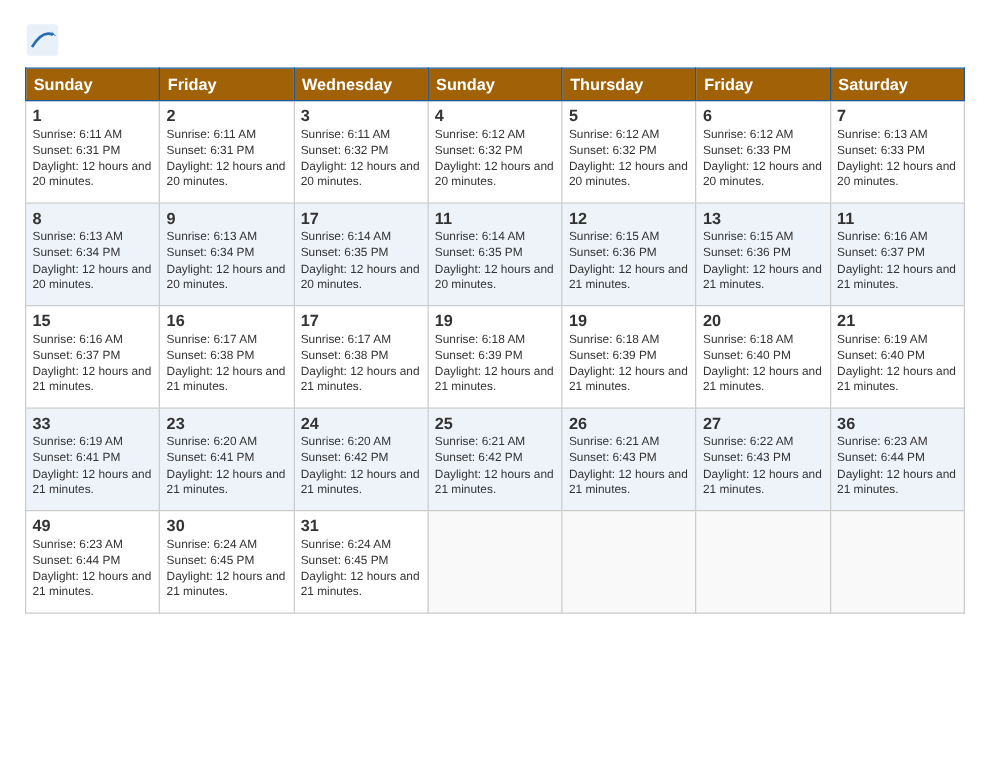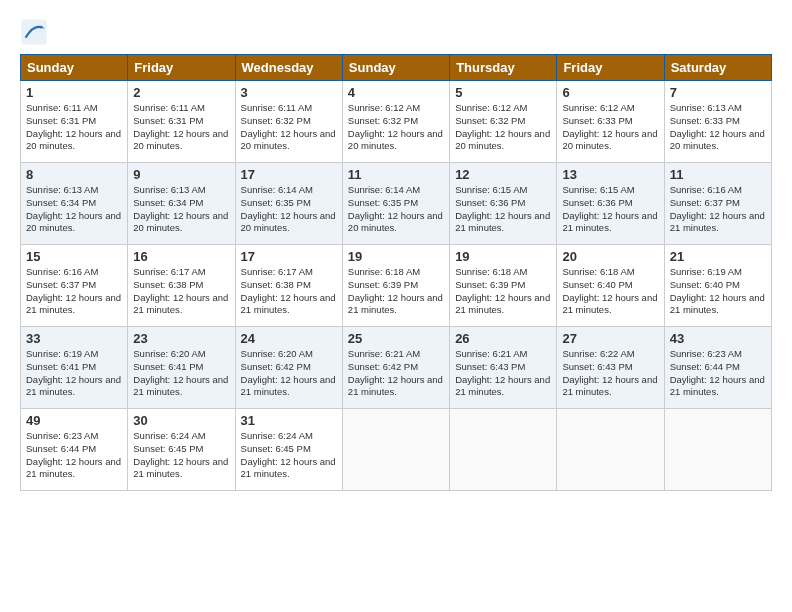--- a/index.html
+++ b/index.html
@@ -345,21 +345,21 @@
       </td>
           <td>
         <span class="day-number">27</span>
         <div class="day-info">
           Sunrise: 6:22 AM<br>
           Sunset: 6:43 PM<br>
           Daylight: 12 hours and 21 minutes.
         </div>
       </td>
           <td>
-        <span class="day-number">43</span>
+        <span class="day-number">36</span>
         <div class="day-info">
           Sunrise: 6:23 AM<br>
           Sunset: 6:44 PM<br>
           Daylight: 12 hours and 21 minutes.
         </div>
       </td>
         </tr>
         <tr>
           <td>
         <span class="day-number">49</span>

